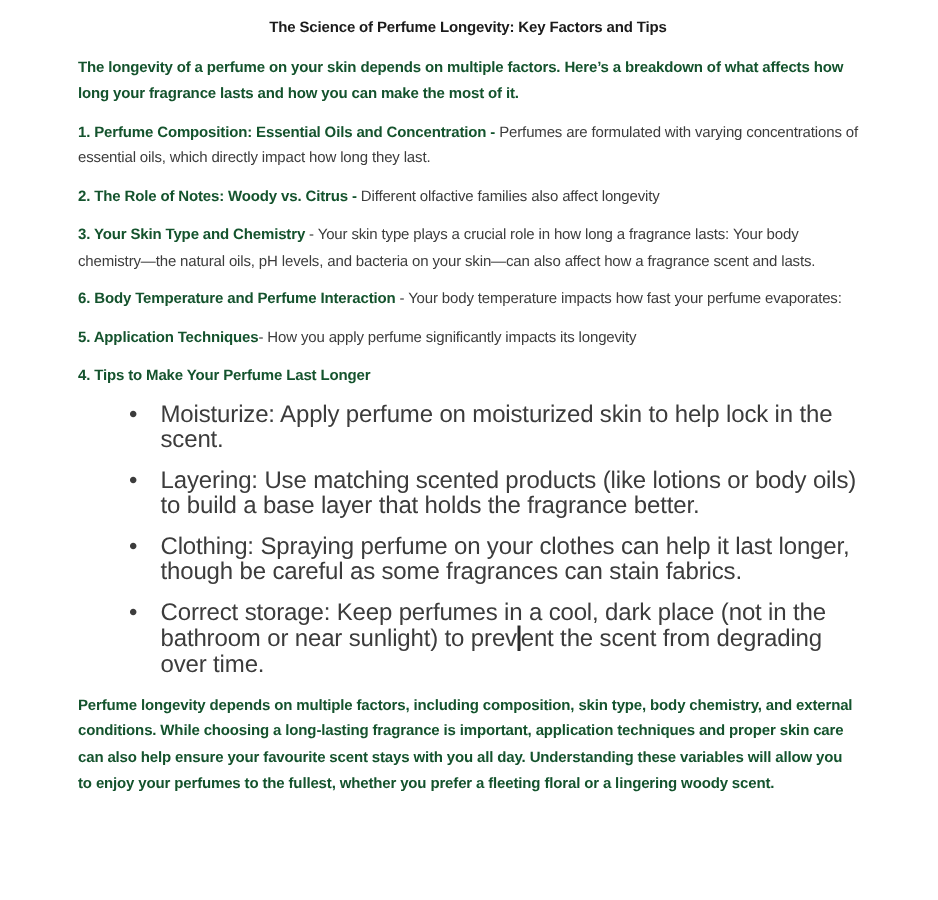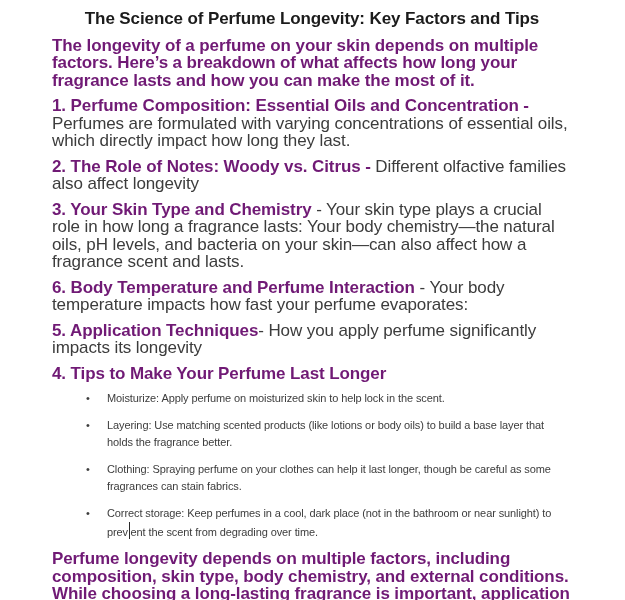--- a/index.html
+++ b/index.html
@@ -12,46 +12,46 @@
     width: 625px;
     height: 600px;
     background: #ffffff;
     padding: 10px 53px 0 52px;
     overflow: hidden;
     font-family: "Liberation Sans", sans-serif;
     cursor: text;
   }
   .para {
     margin: 0 0 8px 0;
-    font-size: 17px;
+    font-size: 10px;
     line-height: 17.5px;
     letter-spacing: -0.1px;
     color: #3c3c3c;
   }
   .title {
     font-weight: bold;
     text-align: center;
     color: #1b1b1b;
     margin-bottom: 9px;
   }
   .bold,
   .sec-h {
     font-weight: bold;
-    color: #701a75;
+    color: #14532d;
   }
   ul.bullets {
     list-style: none;
     margin: 0 0 8px 0;
     padding: 0;
   }
   ul.bullets li {
     position: relative;
     padding-left: 55px;
     margin-bottom: 9px;
-    font-size: 11px;
+    font-size: 16px;
     line-height: 17.5px;
     letter-spacing: -0.1px;
     color: #3c3c3c;
   }
   ul.bullets li::before {
     content: "\2022";
     position: absolute;
     left: 34px;
     top: 0;
     color: #3c3c3c;

